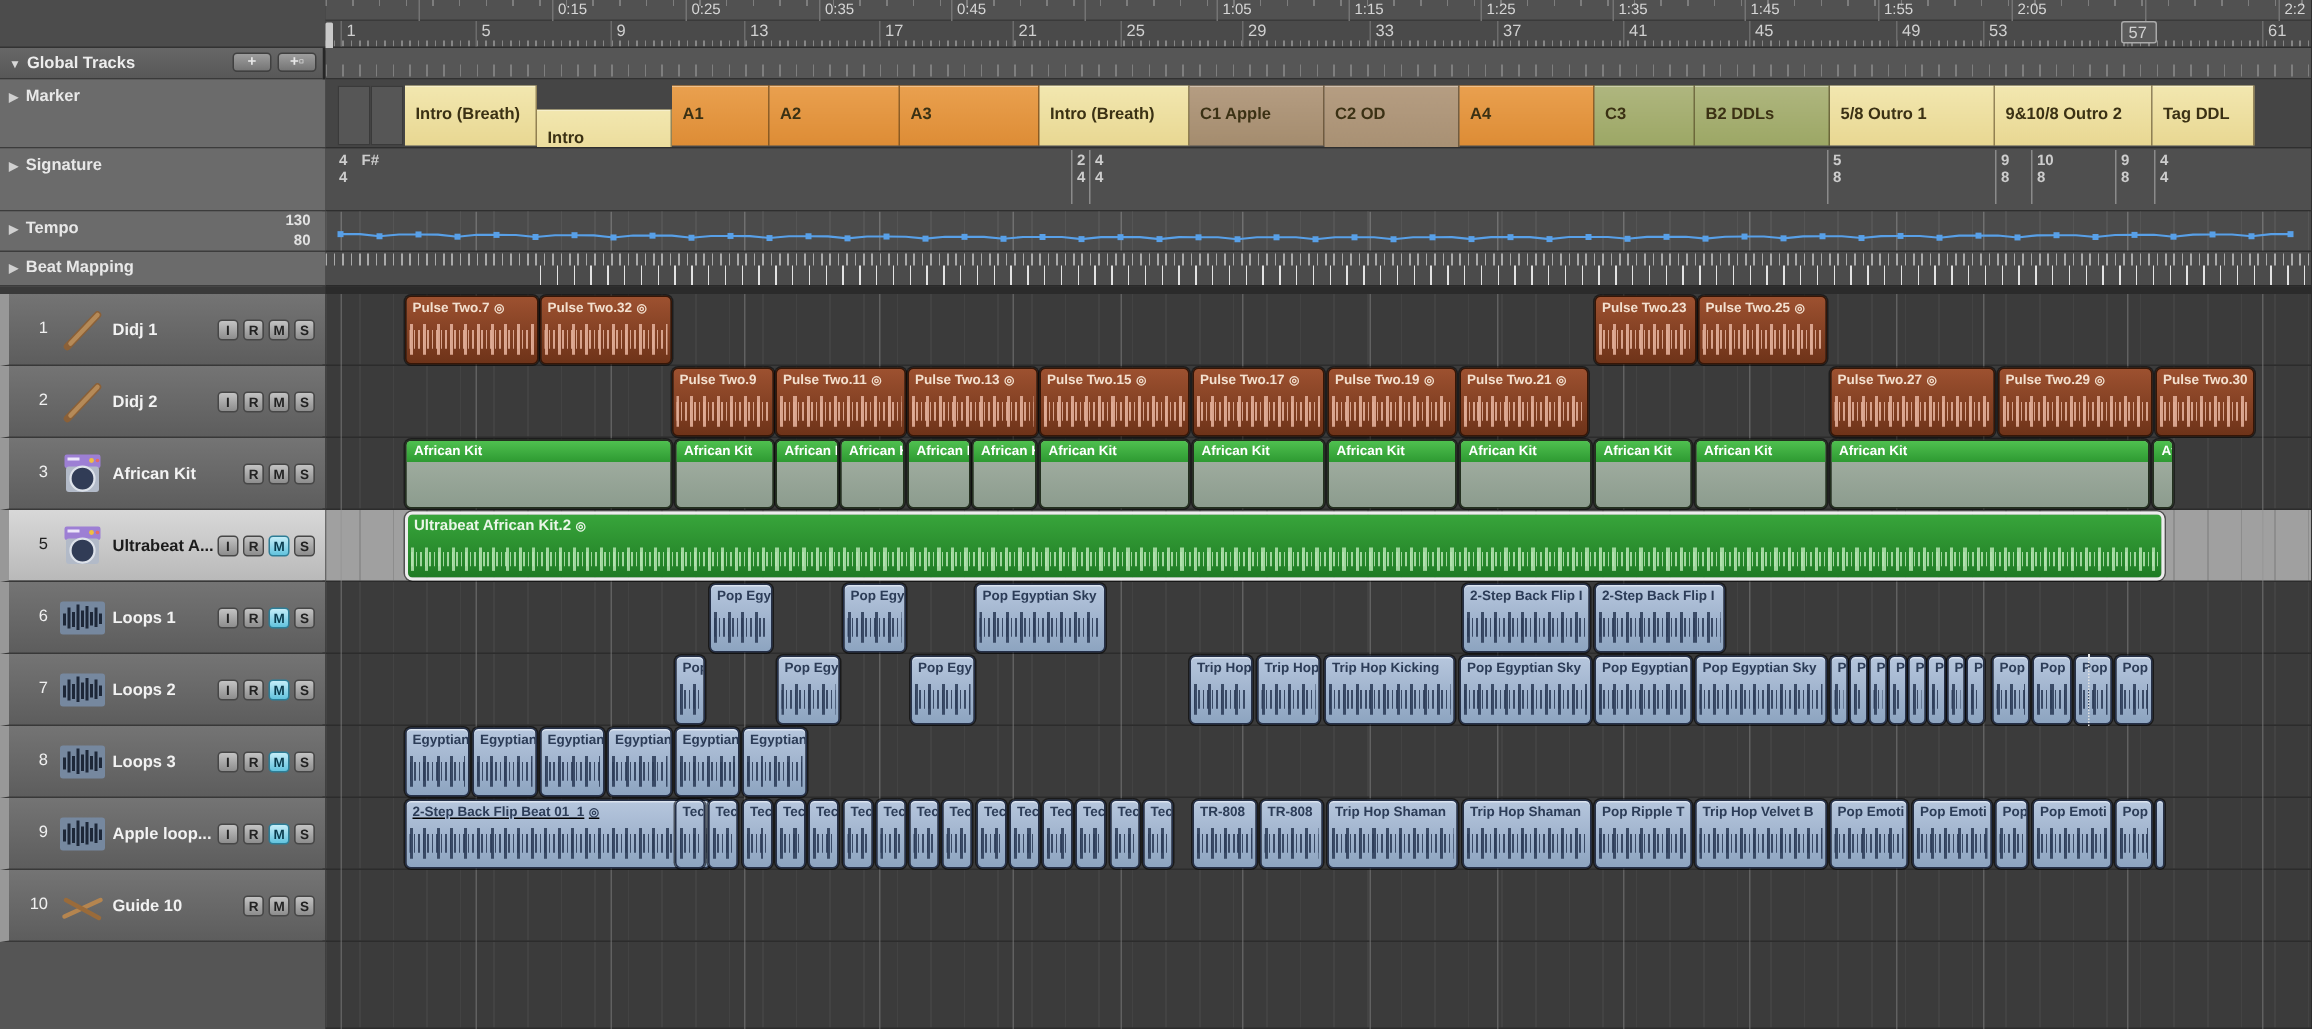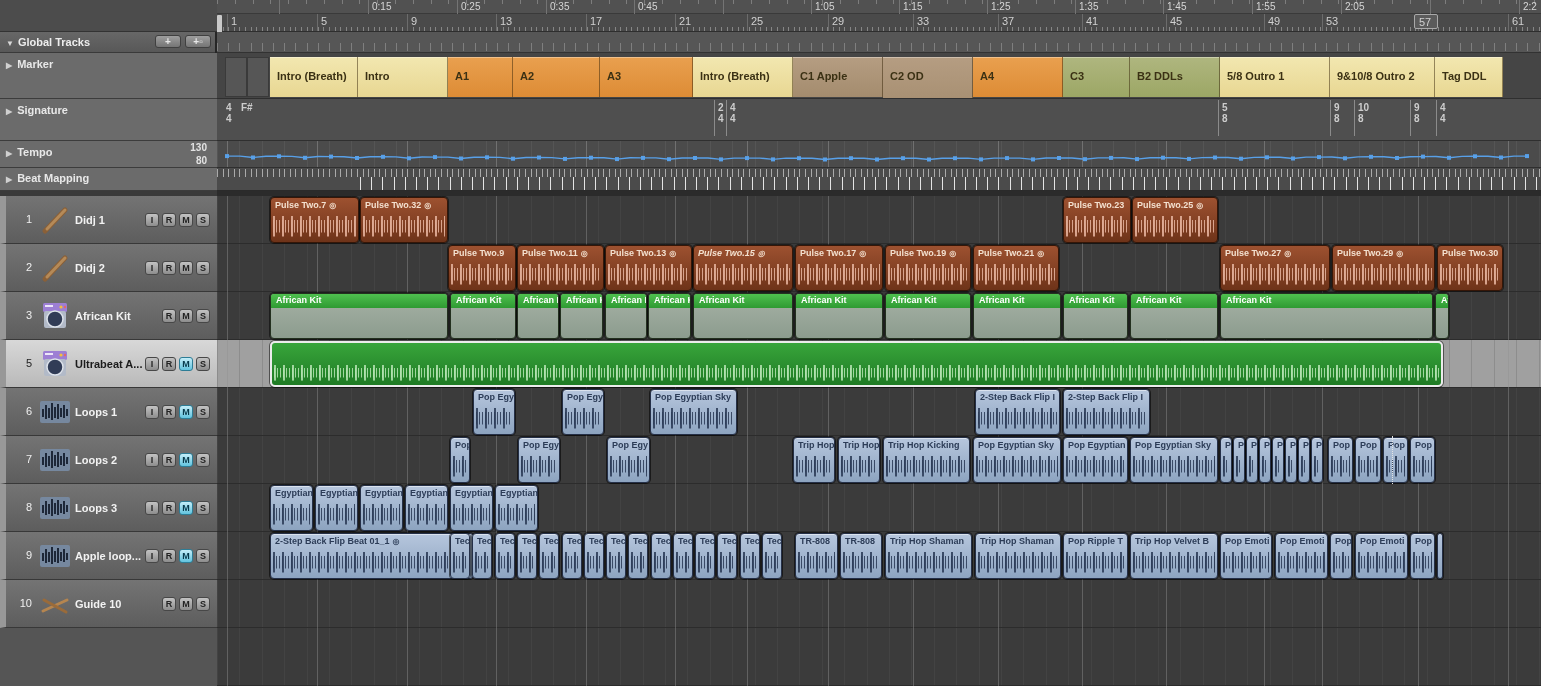--- a/index.html
+++ b/index.html
@@ -384,21 +384,21 @@
       </div>
     <div class="sfill"></div>
   </div>
 
   <div id="markerLane">
       <div class="mcell" style="left: 8px; top: 4px; width: 22px; height: 40px;"></div>
       <div class="mcell" style="left: 30px; top: 4px; width: 22px; height: 40px;"></div>
       <div class="marker m-cream" style="left: 53px; top: 4px; width: 88px; height: 40px;">
         <div class="mtext">Intro (Breath)</div>
       </div>
-      <div class="marker m-cream" style="left: 141px; top: 4px; width: 90px; height: 40px;">
+      <div class="marker m-cream" style="left: 141px; top: 20px; width: 90px; height: 40px;">
         <div class="mtext">Intro</div>
       </div>
       <div class="marker m-orange" style="left: 231px; top: 4px; width: 65px; height: 40px;">
         <div class="mtext">A1</div>
       </div>
       <div class="marker m-orange" style="left: 296px; top: 4px; width: 87px; height: 40px;">
         <div class="mtext">A2</div>
       </div>
       <div class="marker m-orange" style="left: 383px; top: 4px; width: 93px; height: 40px;">
         <div class="mtext">A3</div>
@@ -598,21 +598,21 @@
         <div class="wave w-pulse"></div>
       </div>
       <div class="region pulse" style="left: 300px; top: 49px; width: 87px; height: 46px;">
         <div class="rlabel">Pulse Two.11<span class="stereo">◎</span></div>
         <div class="wave w-pulse"></div>
       </div>
       <div class="region pulse" style="left: 388px; top: 49px; width: 87px; height: 46px;">
         <div class="rlabel">Pulse Two.13<span class="stereo">◎</span></div>
         <div class="wave w-pulse"></div>
       </div>
-      <div class="region pulse" style="left: 476px; top: 49px; width: 100px; height: 46px; font-style: italic;">
+      <div class="region pulse" style="left: 476px; top: 49px; width: 100px; height: 46px;">
         <div class="rlabel">Pulse Two.15<span class="stereo">◎</span></div>
         <div class="wave w-pulse"></div>
       </div>
       <div class="region pulse" style="left: 578px; top: 49px; width: 88px; height: 46px;">
         <div class="rlabel">Pulse Two.17<span class="stereo">◎</span></div>
         <div class="wave w-pulse"></div>
       </div>
       <div class="region pulse" style="left: 668px; top: 49px; width: 86px; height: 46px;">
         <div class="rlabel">Pulse Two.19<span class="stereo">◎</span></div>
         <div class="wave w-pulse"></div>
@@ -669,20 +669,21 @@
       <div class="region kit" style="left: 913px; top: 97px; width: 88px; height: 46px;">
         <div class="khead">African Kit</div>
       </div>
       <div class="region kit" style="left: 1003px; top: 97px; width: 213px; height: 46px;">
         <div class="khead">African Kit</div>
       </div>
       <div class="region kit" style="left: 1218px; top: 97px; width: 14px; height: 46px;">
         <div class="khead">African Kit</div>
       </div>
       <div class="region ub" style="left: 53px; top: 145px; width: 1173px; height: 46px;">
+        <div class="rlabel">Ultrabeat African Kit.2<span class="stereo">◎</span></div>
         <div class="wave w-ub"></div>
       </div>
       <div class="region loop" style="left: 256px; top: 193px; width: 42px; height: 46px;">
         <div class="rlabel">Pop Egy</div>
         <div class="wave w-loop"></div>
       </div>
       <div class="region loop" style="left: 345px; top: 193px; width: 42px; height: 46px;">
         <div class="rlabel">Pop Egy</div>
         <div class="wave w-loop"></div>
       </div>
@@ -799,21 +800,21 @@
         <div class="wave w-loop"></div>
       </div>
       <div class="region loop" style="left: 233px; top: 289px; width: 43px; height: 46px;">
         <div class="rlabel">Egyptian</div>
         <div class="wave w-loop"></div>
       </div>
       <div class="region loop" style="left: 278px; top: 289px; width: 43px; height: 46px;">
         <div class="rlabel">Egyptian</div>
         <div class="wave w-loop"></div>
       </div>
-      <div class="region loop" style="left: 53px; top: 337px; width: 204px; height: 46px;">
+      <div class="region loop" style="left: 53px; top: 337px; width: 204px; height: 46px; text-decoration: underline;">
         <div class="rlabel">2-Step Back Flip Beat 01_1<span class="stereo">◎</span></div>
         <div class="wave w-loop"></div>
       </div>
       <div class="region loop" style="left: 233px; top: 337px; width: 20px; height: 46px;">
         <div class="rlabel">Tec</div>
         <div class="wave w-loop"></div>
       </div>
       <div class="region loop" style="left: 255px; top: 337px; width: 20px; height: 46px;">
         <div class="rlabel">Tec</div>
         <div class="wave w-loop"></div>

